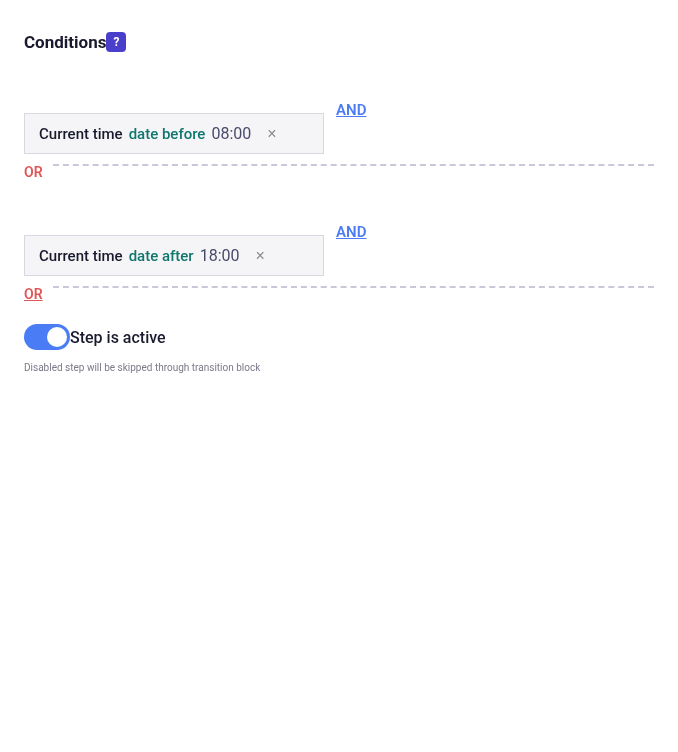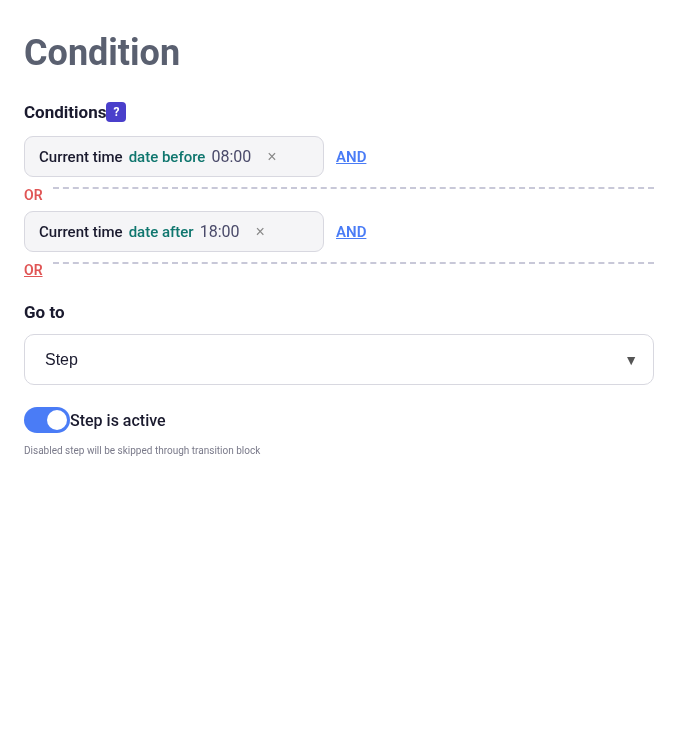--- a/index.html
+++ b/index.html
@@ -61,25 +61,26 @@
       align-items: center;
       gap: 12px;
       margin-bottom: 10px;
     }
 
     .condition-pill {
       display: flex;
       align-items: center;
       background: #f5f5f7;
       border: 1px solid #d8d8e0;
-      border-radius: 9px;
+      border-radius: 0;
       padding: 10px 14px;
       gap: 6px;
       flex: 0 0 auto;
       min-width: 300px;
+      margin-top: 47px;
     }
 
     .condition-text-black {
       font-size: 15px;
       font-weight: 500;
       color: #1a1a2e;
     }
 
     .condition-text-blue {
       font-size: 15px;
@@ -219,21 +220,20 @@
       color: #7a7a8a;
       line-height: 1.5;
       max-width: 560px;
     }
   </style>
 </head>
 <body>
 
 <div class="panel">
 
-  <h1 class="page-title">Condition</h1>
 
   <div>
     <div class="section-label">
       <span>Conditions</span>
       <span class="help-icon">?</span>
     </div>
 
     <div class="condition-row">
       <div class="condition-pill">
         <span class="condition-text-black">Current time</span>
@@ -258,29 +258,20 @@
       </div>
       <span class="and-link">AND</span>
     </div>
 
     <div class="or-row">
       <span class="or-label underline">OR</span>
       <div class="or-line"></div>
     </div>
   </div>
 
-  <div class="goto-section">
-    <div class="goto-label">Go to</div>
-    <div class="select-wrapper">
-      <select class="step-select">
-        <option>Step</option>
-      </select>
-      <span class="chevron-icon">▼</span>
-    </div>
-  </div>
 
   <div class="toggle-section">
     <div class="toggle-switch">
       <div class="toggle-knob"></div>
     </div>
     <span class="toggle-label">Step is active</span>
   </div>
 
   <p class="helper-text">Disabled step will be skipped through transition block</p>
 

